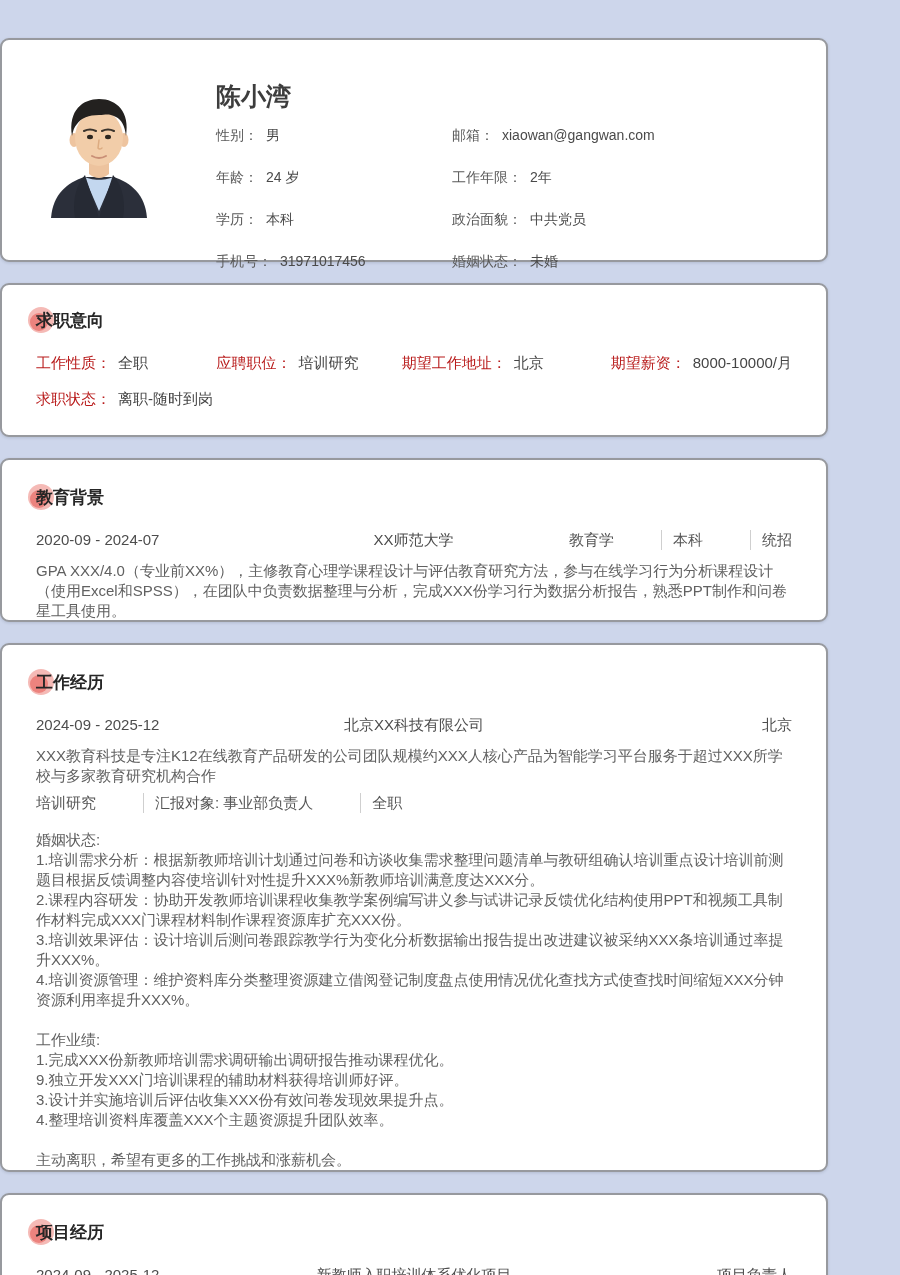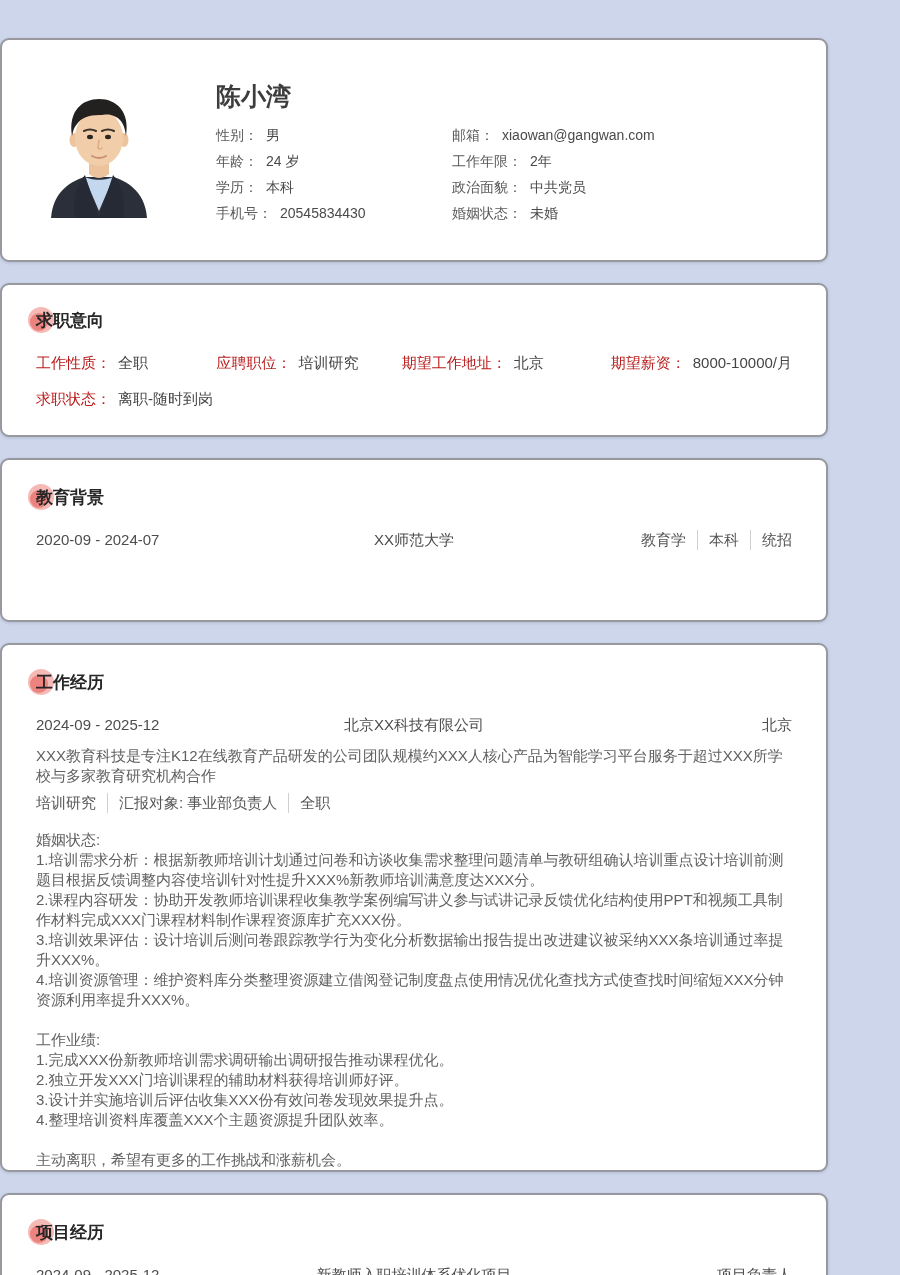--- a/index.html
+++ b/index.html
@@ -16,21 +16,21 @@
     border:2px solid #97999e;
     border-radius:9px;
     box-shadow:0 1px 3px rgba(60,70,90,.18);
     padding:27px 34px 20px 34px;
   }
   
   .profile-card { height:224px; padding:42px 34px 0 37px; display:flex; }
   .photo { width:120px; height:136px; flex:0 0 120px; overflow:hidden; }
   .profile-right { margin-left:57px; flex:1; }
   .name { font-size:25px; line-height:28px; font-weight:bold; color:#3d3d3d; margin-bottom:16px; }
-  .info-grid { display:grid; grid-template-columns:236px auto; row-gap:8px; }
+  .info-grid { display:grid; grid-template-columns:236px auto; row-gap:24px; }
   .pf { font-size:14px; line-height:18px; color:#5a5a5a; white-space:nowrap; }
   .pf .pf-value { color:#4a4a4a; margin-left:8px; }
   
   .sec-head { position:relative; margin-bottom:21px; height:22px; }
   .dot {
     position:absolute; left:-8px; top:-3px;
     width:26px; height:26px; border-radius:50%;
     background:#f5bab6;
   }
   .dot::after {
@@ -40,21 +40,21 @@
   }
   .sec-title {
     position:relative; z-index:1;
     font-size:17px; line-height:22px; font-weight:bold; color:#262626;
   }
   
   .row3 { display:flex; align-items:baseline; font-size:15px; line-height:20px; color:#4d4d4d; }
   .row3 > .r-left   { flex:1; text-align:left; }
   .row3 > .r-center { flex:1.4; text-align:center; white-space:nowrap; }
   .row3 > .r-right  { flex:1; text-align:right; white-space:nowrap; }
-  .tags { display:inline-flex; align-items:center; color:#555; }
+  .tags { display:inline-flex; align-items:center; color:#555;gap:36px; }
   .tags .tag + .tag { border-left:1px solid #cfcfcf; margin-left:11px; padding-left:11px; }
   .para { font-size:15px; line-height:20px; color:#616161; margin-top:11px; }
   
   .intent-card { height:154px; padding-top:25px; }
   .intent-row { display:flex; font-size:15px; line-height:20px; margin-top:0; }
   .intent-row .f-label { color:#b91c1c; }
   .intent-row .f-value { color:#454545; margin-left:7px; }
   .cell { white-space:nowrap; }
   .cell-1 { width:183px; } .cell-2 { width:188px; } .cell-3 { width:212px; }
   .cell-4 { margin-left:auto; }
@@ -98,21 +98,21 @@
     </div>
     <div class="profile-right">
       <div class="name">陈小湾</div>
       <div class="info-grid">
         <div class="pf"><span class="pf-label">性别：</span><span class="pf-value">男</span></div>
         <div class="pf"><span class="pf-label">邮箱：</span><span class="pf-value">xiaowan@gangwan.com</span></div>
         <div class="pf"><span class="pf-label">年龄：</span><span class="pf-value">24 岁</span></div>
         <div class="pf"><span class="pf-label">工作年限：</span><span class="pf-value">2年</span></div>
         <div class="pf"><span class="pf-label">学历：</span><span class="pf-value">本科</span></div>
         <div class="pf"><span class="pf-label">政治面貌：</span><span class="pf-value">中共党员</span></div>
-        <div class="pf"><span class="pf-label">手机号：</span><span class="pf-value">20545834430</span></div>
+        <div class="pf"><span class="pf-label">手机号：</span><span class="pf-value">31971017456</span></div>
         <div class="pf"><span class="pf-label">婚姻状态：</span><span class="pf-value">未婚</span></div>
       </div>
     </div>
   </div>
 
   <div class="card intent-card">
     <div class="sec-head">
       <span class="dot"></span>
       <h2 class="sec-title">求职意向</h2>
     </div>
@@ -134,20 +134,21 @@
     </div>
     <div class="row3">
       <span class="r-left">2020-09 - 2024-07</span>
       <span class="r-center">XX师范大学</span>
       <span class="r-right"><span class="tags">
             <span class="tag">教育学</span>
             <span class="tag">本科</span>
             <span class="tag">统招</span>
           </span></span>
     </div>
+    <p class="para">GPA XXX/4.0（专业前XX%），主修教育心理学课程设计与评估教育研究方法，参与在线学习行为分析课程设计（使用Excel和SPSS），在团队中负责数据整理与分析，完成XXX份学习行为数据分析报告，熟悉PPT制作和问卷星工具使用。</p>
   </div>
 
   <div class="card work-card">
     <div class="sec-head">
       <span class="dot"></span>
       <h2 class="sec-title">工作经历</h2>
     </div>
     <div class="row3">
       <span class="r-left">2024-09 - 2025-12</span>
       <span class="r-center">北京XX科技有限公司</span>
@@ -162,21 +163,21 @@
         </span>
     </div>
     <div class="desc">
       <p>婚姻状态:</p>
       <p>1.培训需求分析：根据新教师培训计划通过问卷和访谈收集需求整理问题清单与教研组确认培训重点设计培训前测题目根据反馈调整内容使培训针对性提升XXX%新教师培训满意度达XXX分。</p>
       <p>2.课程内容研发：协助开发教师培训课程收集教学案例编写讲义参与试讲记录反馈优化结构使用PPT和视频工具制作材料完成XXX门课程材料制作课程资源库扩充XXX份。</p>
       <p>3.培训效果评估：设计培训后测问卷跟踪教学行为变化分析数据输出报告提出改进建议被采纳XXX条培训通过率提升XXX%。</p>
       <p>4.培训资源管理：维护资料库分类整理资源建立借阅登记制度盘点使用情况优化查找方式使查找时间缩短XXX分钟资源利用率提升XXX%。</p>
       <p class="gap-top">工作业绩:</p>
       <p>1.完成XXX份新教师培训需求调研输出调研报告推动课程优化。</p>
-      <p>2.独立开发XXX门培训课程的辅助材料获得培训师好评。</p>
+      <p>9.独立开发XXX门培训课程的辅助材料获得培训师好评。</p>
       <p>3.设计并实施培训后评估收集XXX份有效问卷发现效果提升点。</p>
       <p>4.整理培训资料库覆盖XXX个主题资源提升团队效率。</p>
       <p class="gap-top">主动离职，希望有更多的工作挑战和涨薪机会。</p>
     </div>
   </div>
 
   <div class="card project-card">
     <div class="sec-head">
       <span class="dot"></span>
       <h2 class="sec-title">项目经历</h2>

